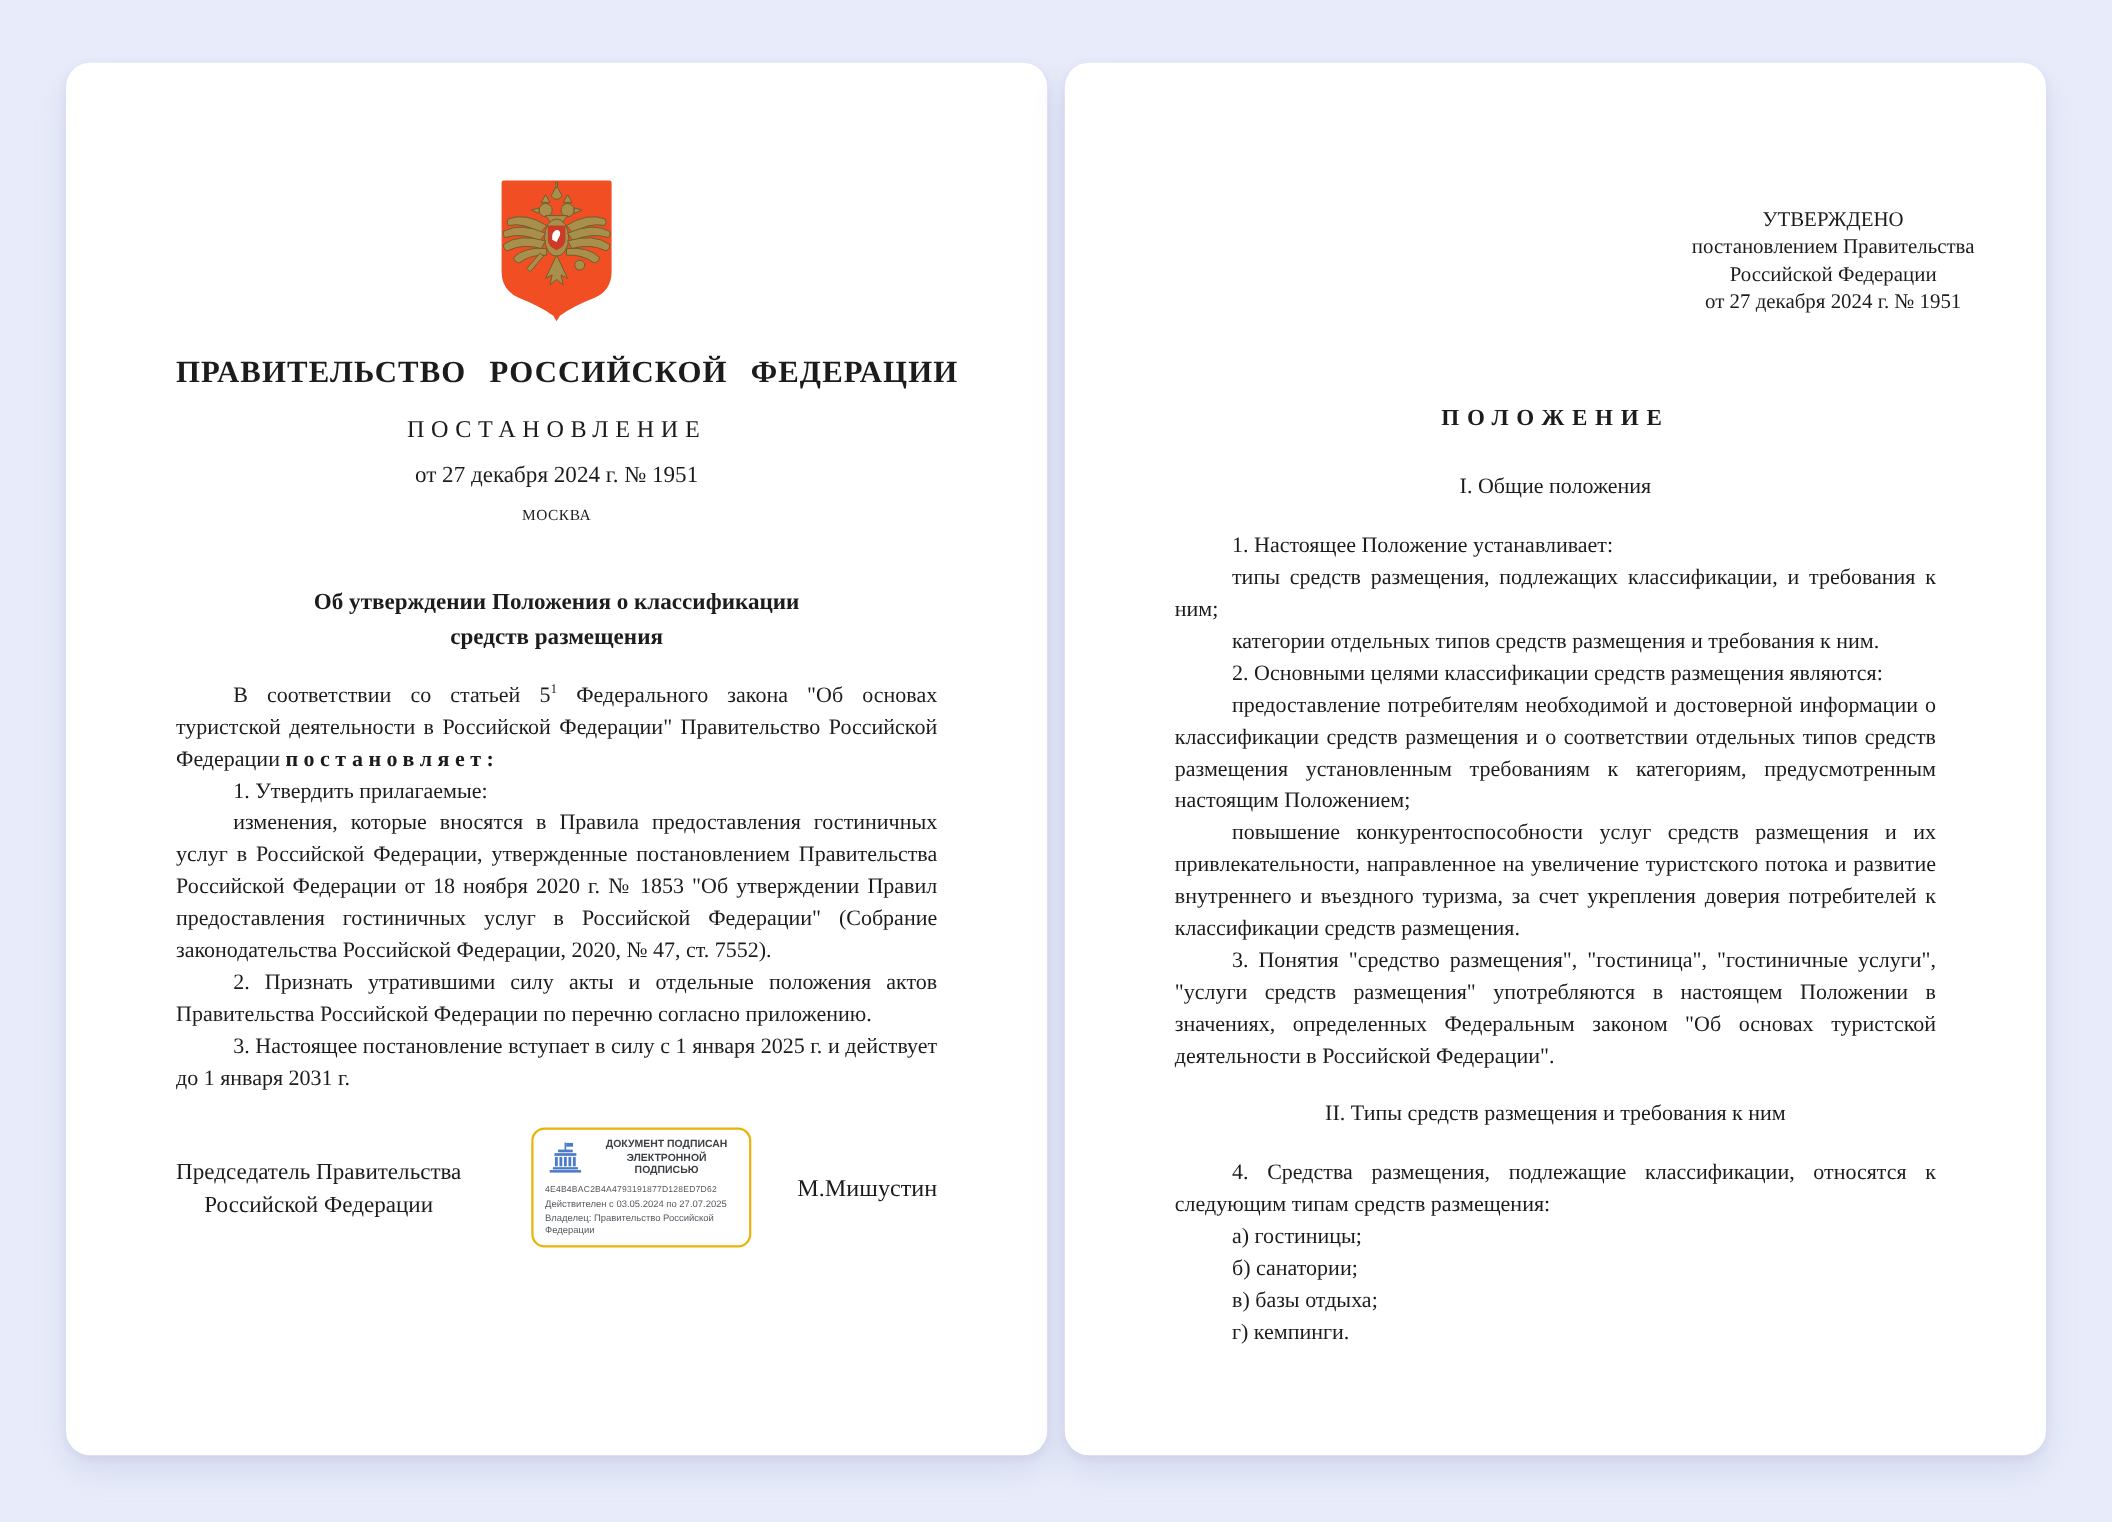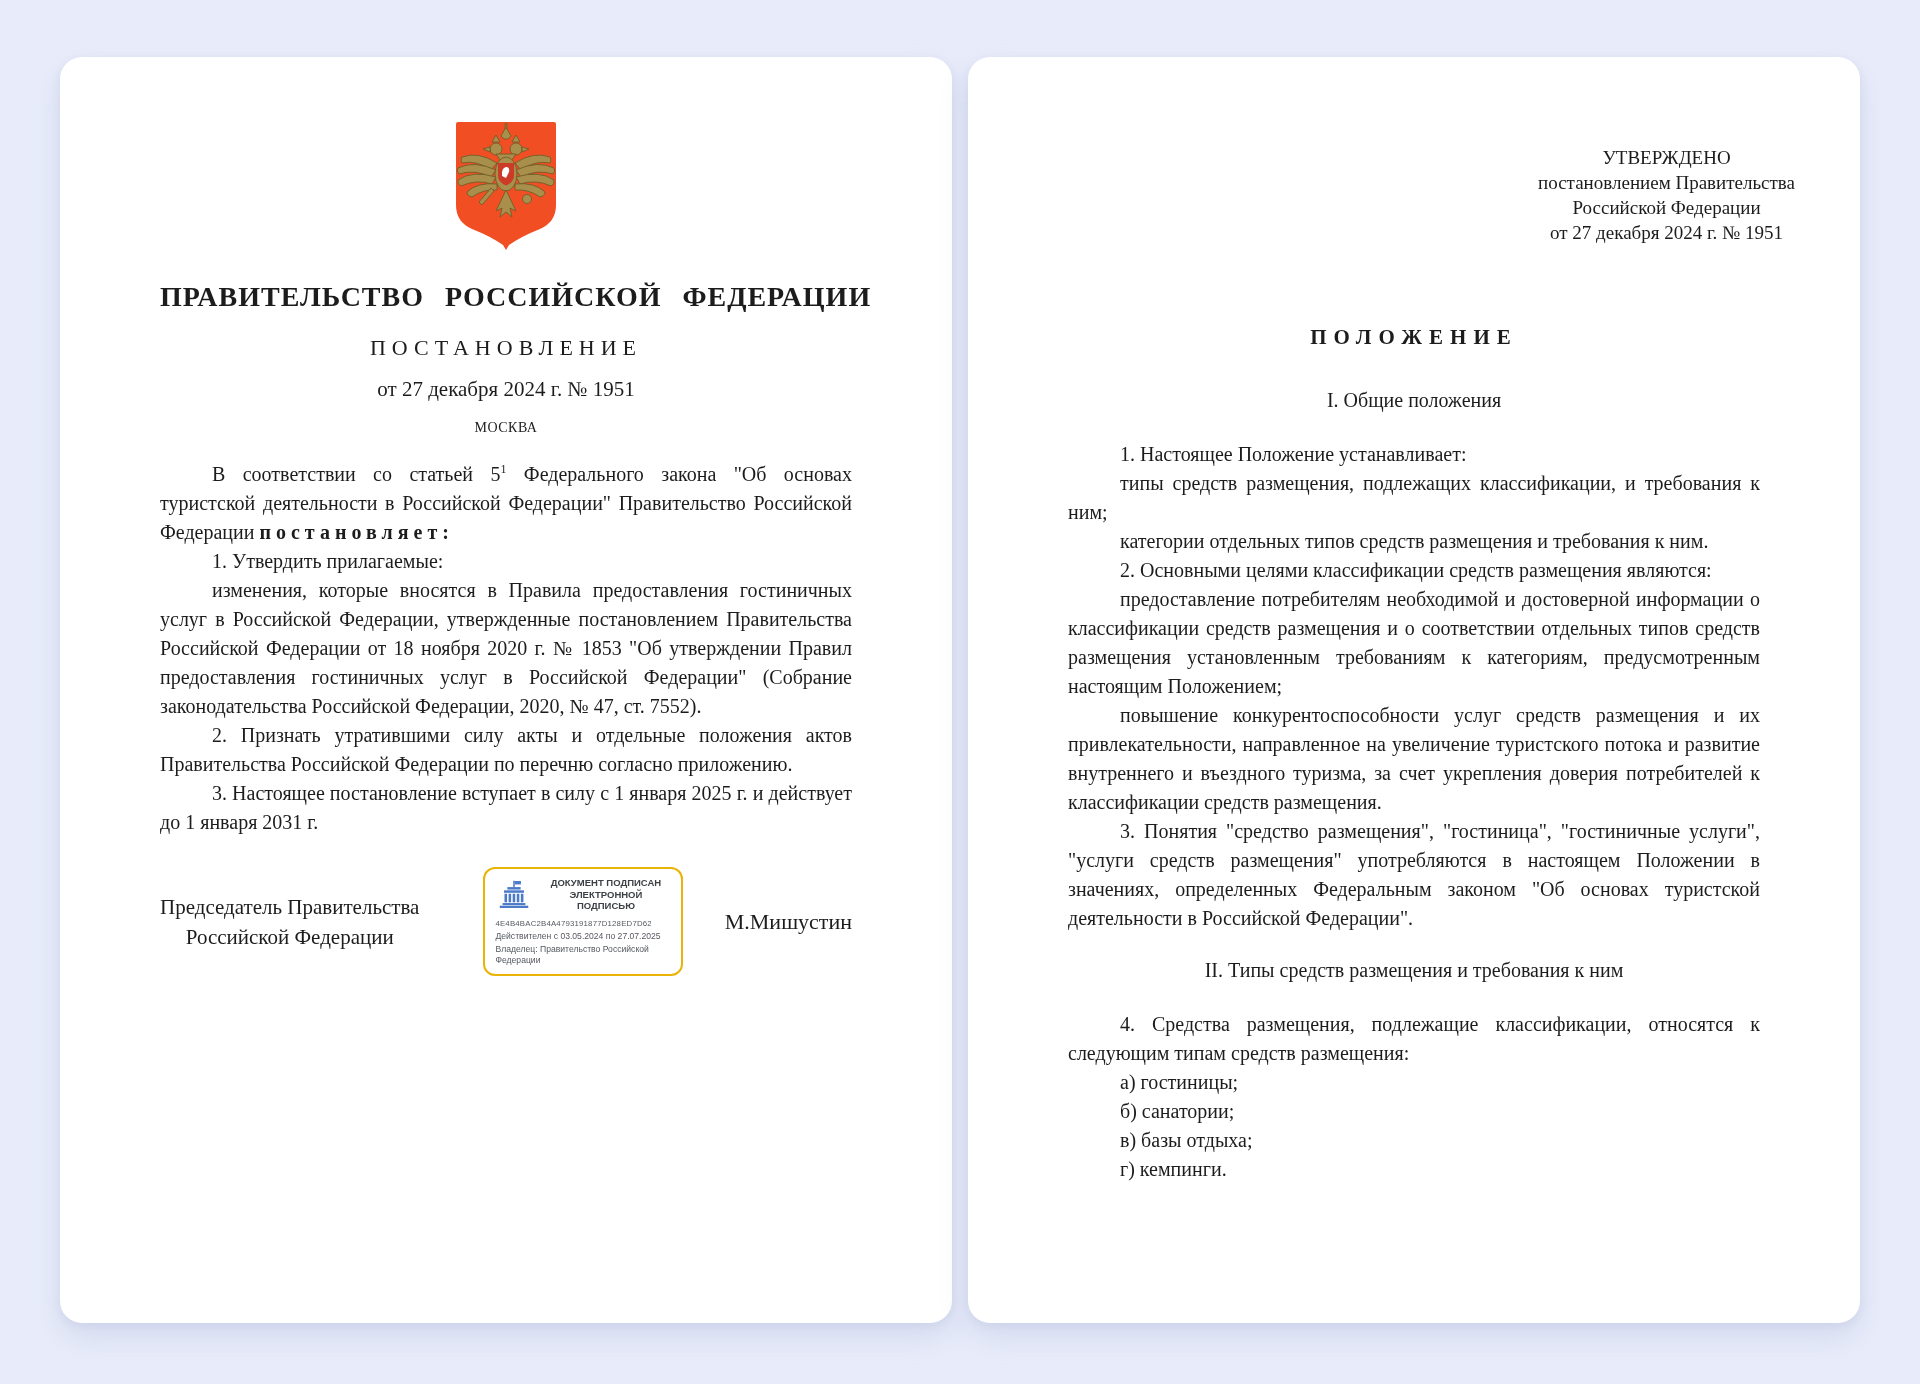--- a/index.html
+++ b/index.html
@@ -10,21 +10,21 @@
     color:#1c1c1c;
     overflow:hidden;
   }
   .canvas{display:flex;gap:16px;padding:57px 60px;box-sizing:border-box;}
   .page{
     width:892px;height:1266px;
     background:#ffffff;
     border-radius:22px;
     box-shadow:0 14px 30px rgba(112,125,180,0.16), 0 3px 8px rgba(112,125,180,0.10);
     box-sizing:border-box;
-    padding:60px 100px;
+    padding:102px 100px;
     overflow:hidden;
   }
   
   .emblem{display:block;margin:2px auto 0;}
   .gov-title{
     text-align:center;font-weight:bold;font-size:28px;line-height:31px;
     margin-top:30px;word-spacing:13px;letter-spacing:1px;white-space:nowrap;
   }
   .decree-type{text-align:center;font-size:22px;line-height:27px;letter-spacing:6px;margin-top:22px;}
   .date-line{text-align:center;font-size:21px;line-height:25px;margin-top:16px;}
@@ -95,20 +95,24 @@
     </svg>
 
     <div class="gov-title">ПРАВИТЕЛЬСТВО  РОССИЙСКОЙ  ФЕДЕРАЦИИ</div>
 
     <div class="decree-type">ПОСТАНОВЛЕНИЕ</div>
 
     <div class="date-line">от 27 декабря 2024 г. № 1951</div>
 
     <div class="city">МОСКВА</div>
 
+    <div class="doc-title">
+      <div>Об утверждении Положения о классификации</div>
+      <div>средств размещения</div>
+    </div>
 
     <div class="body-text">
         <div class="para">В соответствии со статьей 5<sup>1</sup> Федерального закона "Об основах туристской деятельности в Российской Федерации" Правительство Российской Федерации <span class="lsb">постановляет:</span></div>
         <div class="para">1. Утвердить прилагаемые:</div>
         <div class="para">изменения, которые вносятся в Правила предоставления гостиничных услуг в Российской Федерации, утвержденные постановлением Правительства Российской Федерации от 18 ноября 2020 г. № 1853 "Об утверждении Правил предоставления гостиничных услуг в Российской Федерации" (Собрание законодательства Российской Федерации, 2020, № 47, ст. 7552).</div>
         <div class="para">2. Признать утратившими силу акты и отдельные положения актов Правительства Российской Федерации по перечню согласно приложению.</div>
         <div class="para">3. Настоящее постановление вступает в силу с 1 января 2025 г. и действует до 1 января 2031 г.</div>
       </div>
 
     <div class="sig-row">

